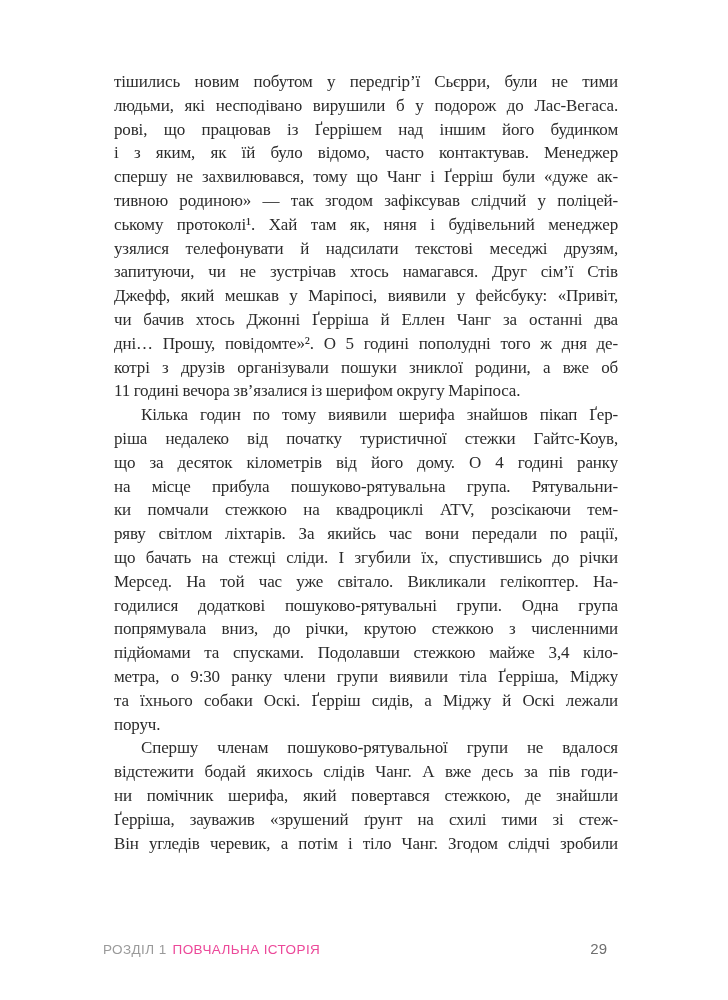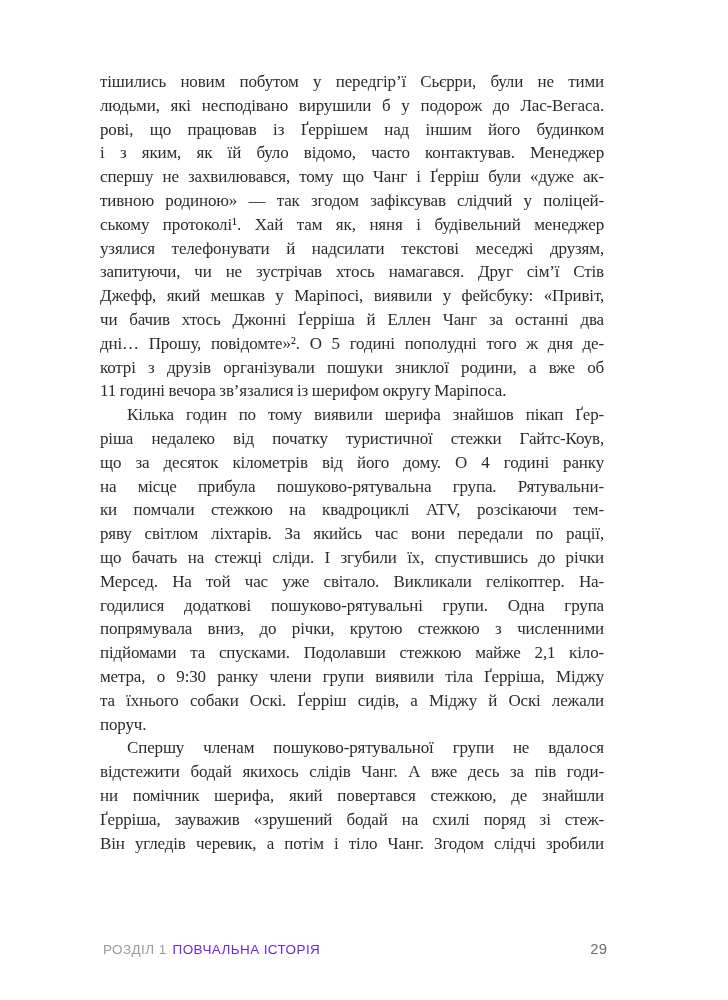--- a/index.html
+++ b/index.html
@@ -10,21 +10,21 @@
   .page {
     position: relative;
     width: 728px;
     height: 1000px;
     background: #ffffff;
     overflow: hidden;
     font-family: "Liberation Serif", serif;
   }
   .text-block {
     position: absolute;
-    left: 100px;
+    left: 114px;
     top: 70px;
     width: 504px;
     font-size: 17px;
     color: #2b2b2b;
     letter-spacing: -0.15px;
     word-spacing: -0.5px;
   }
   .line {
     line-height: 23.8px;
     height: 23.8px;
@@ -55,21 +55,21 @@
   .running-head {
     font-size: 13.5px;
     letter-spacing: 0.4px;
     white-space: nowrap;
   }
   .running-head .chapter {
     color: #9a9a9a;
     margin-right: 6px;
   }
   .running-head .title {
-    color: #6d28d9;
+    color: #ec4899;
   }
   .page-number {
     font-size: 15px;
     color: #6f6f6f;
     margin-left: 14px;
   }
 </style>
 </head>
 <body>
 
@@ -92,28 +92,28 @@
       <div class="line indent">Кілька годин по тому виявили шерифа знайшов пікап Ґер-</div>
       <div class="line">ріша недалеко від початку туристичної стежки Гайтс-Коув,</div>
       <div class="line">що за десяток кілометрів від його дому. О 4 годині ранку</div>
       <div class="line">на місце прибула пошуково-рятувальна група. Рятувальни-</div>
       <div class="line">ки помчали стежкою на квадроциклі ATV, розсікаючи тем-</div>
       <div class="line">ряву світлом ліхтарів. За якийсь час вони передали по рації,</div>
       <div class="line">що бачать на стежці сліди. І згубили їх, спустившись до річки</div>
       <div class="line">Мерсед. На той час уже світало. Викликали гелікоптер. На-</div>
       <div class="line">годилися додаткові пошуково-рятувальні групи. Одна група</div>
       <div class="line">попрямувала вниз, до річки, крутою стежкою з численними</div>
-      <div class="line">підйомами та спусками. Подолавши стежкою майже 2,1 кіло-</div>
+      <div class="line">підйомами та спусками. Подолавши стежкою майже 3,4 кіло-</div>
       <div class="line">метра, о 9:30 ранку члени групи виявили тіла Ґерріша, Міджу</div>
       <div class="line">та їхнього собаки Оскі. Ґерріш сидів, а Міджу й Оскі лежали</div>
       <div class="line last">поруч.</div>
       <div class="line indent">Спершу членам пошуково-рятувальної групи не вдалося</div>
       <div class="line">відстежити бодай якихось слідів Чанг. А вже десь за пів годи-</div>
       <div class="line">ни помічник шерифа, який повертався стежкою, де знайшли</div>
-      <div class="line">Ґерріша, зауважив «зрушений бодай на схилі поряд зі стеж-</div>
+      <div class="line">Ґерріша, зауважив «зрушений ґрунт на схилі тими зі стеж-</div>
       <div class="line">Він угледів черевик, а потім і тіло Чанг. Згодом слідчі зробили</div>
     </div>
   <div class="footer">
     <div class="running-head">
       <span class="chapter">РОЗДІЛ 1</span><span class="title">ПОВЧАЛЬНА ІСТОРІЯ</span>
     </div>
     <div class="page-number">29</div>
   </div>
 </div>
 

